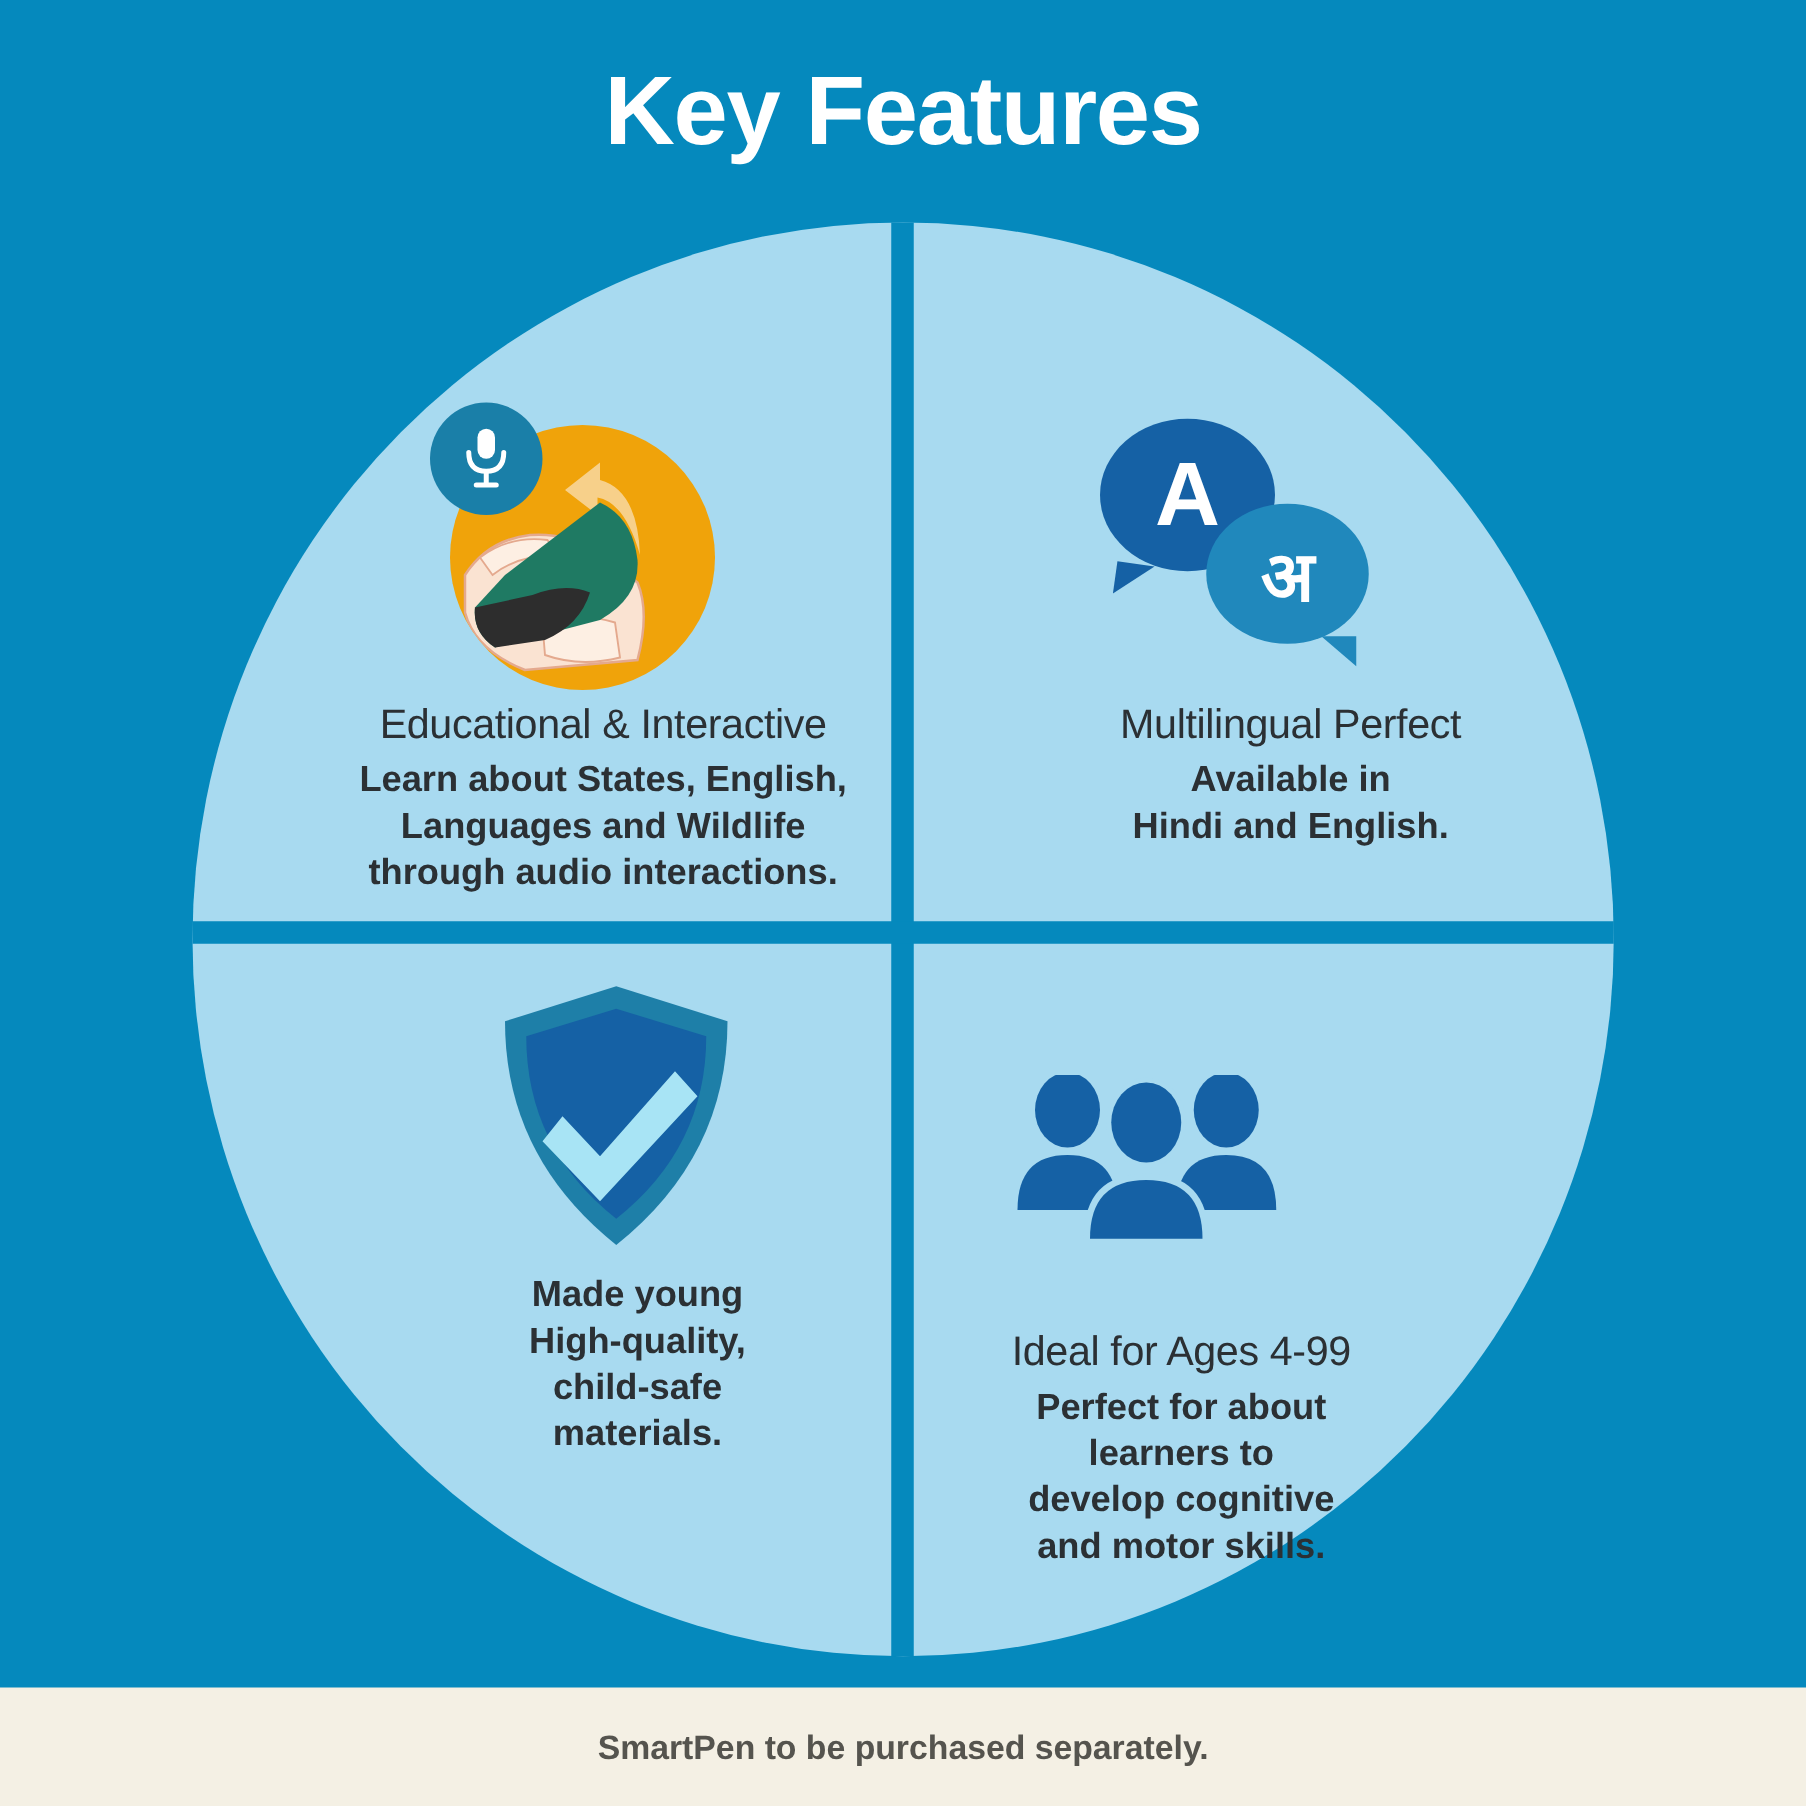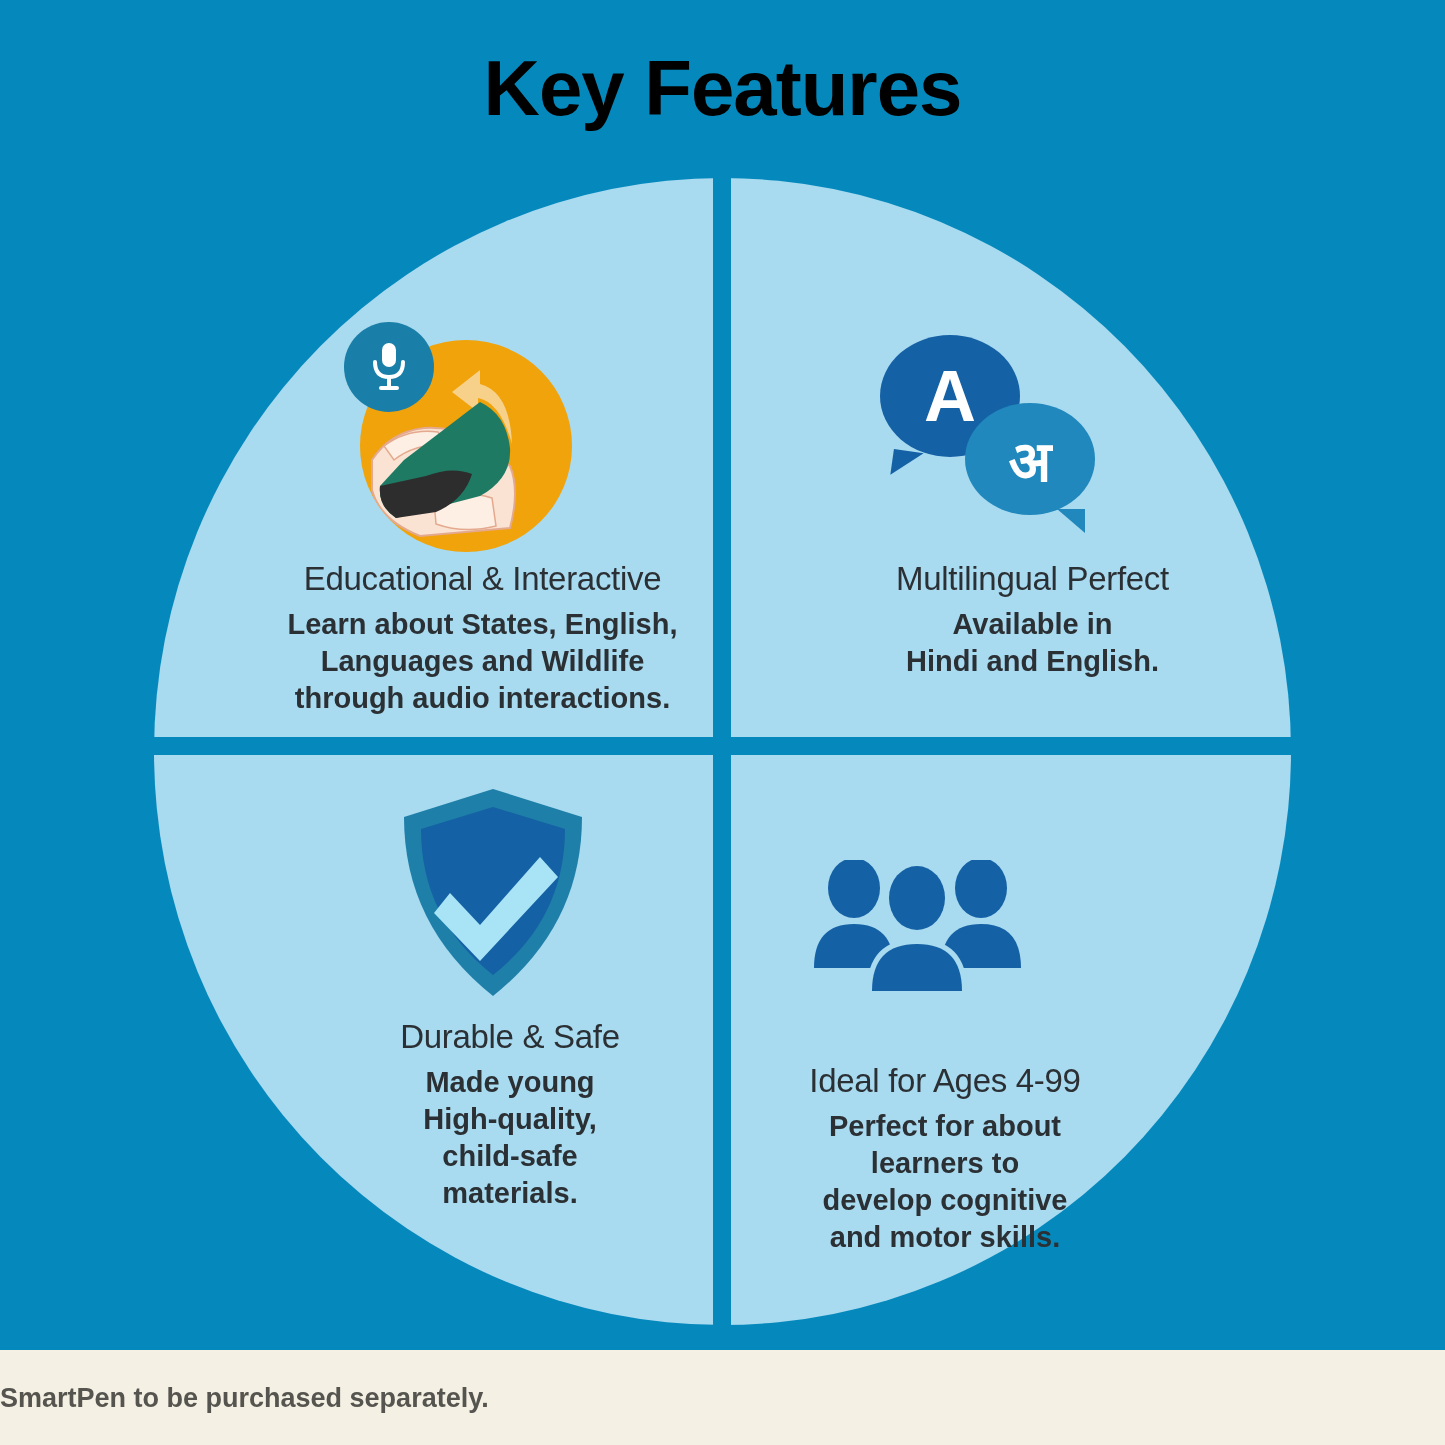--- a/index.html
+++ b/index.html
@@ -8,21 +8,21 @@
     background:#0589BD;
     font-family:"Liberation Sans", sans-serif;
     overflow:hidden;
     position:relative;
   }
 
   
   .title{
     position:absolute;left:0;top:48px;width:1445px;
     text-align:center;
-    color:#000000;
+    color:#ffffff;
     font-size:78px;
     font-weight:bold;
     letter-spacing:-1px;
     line-height:1.05;
   }
 
   
   .wheel{
     position:absolute;
     left:154px;top:178px;
@@ -105,20 +105,21 @@
   
   #icon4{left:810px;top:860px;width:215px;height:135px;}
 
   
   .footer-band{
     position:absolute;left:0;top:1350px;width:1445px;height:95px;
     background:#F4F0E4;
   }
   .footer-text{
     position:absolute;left:0;top:1383px;width:1445px;
+    text-align:center;
     color:#55544E;
     font-size:27px;
     font-weight:bold;
   }
 </style>
 </head>
 <body>
 
 <div class="title">Key Features</div>
 
@@ -195,21 +196,20 @@
 
 <div class="quad" id="quad2">
   <p class="q-title">Multilingual Perfect</p>
   <p class="q-desc">
     <span>Available in</span>
     <span>Hindi and English.</span>
   </p>
 </div>
 
 <div class="quad" id="quad3">
-  <p class="q-title">Durable &amp; Safe</p>
   <p class="q-desc">
     <span>Made young</span>
     <span>High-quality,</span>
     <span>child-safe</span>
     <span>materials.</span>
   </p>
 </div>
 
 <div class="quad" id="quad4">
   <p class="q-title">Ideal for Ages 4-99</p>

